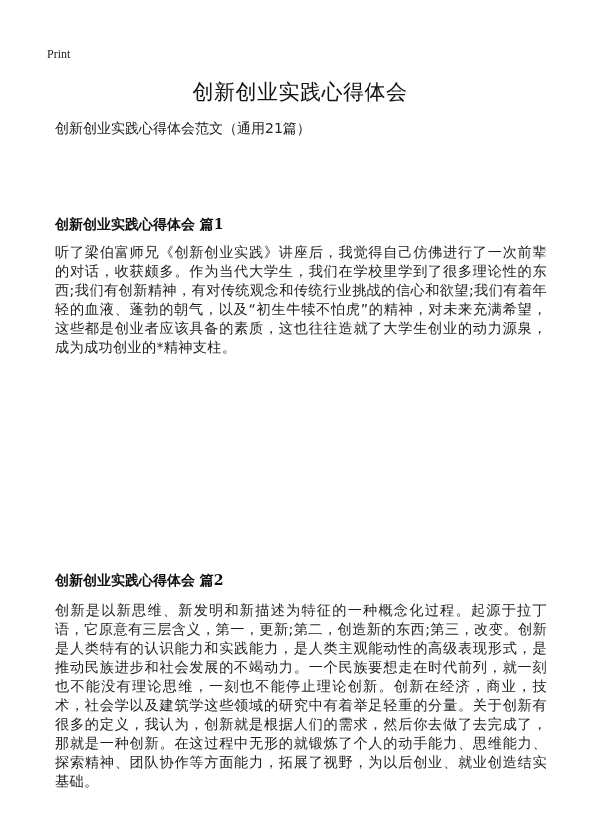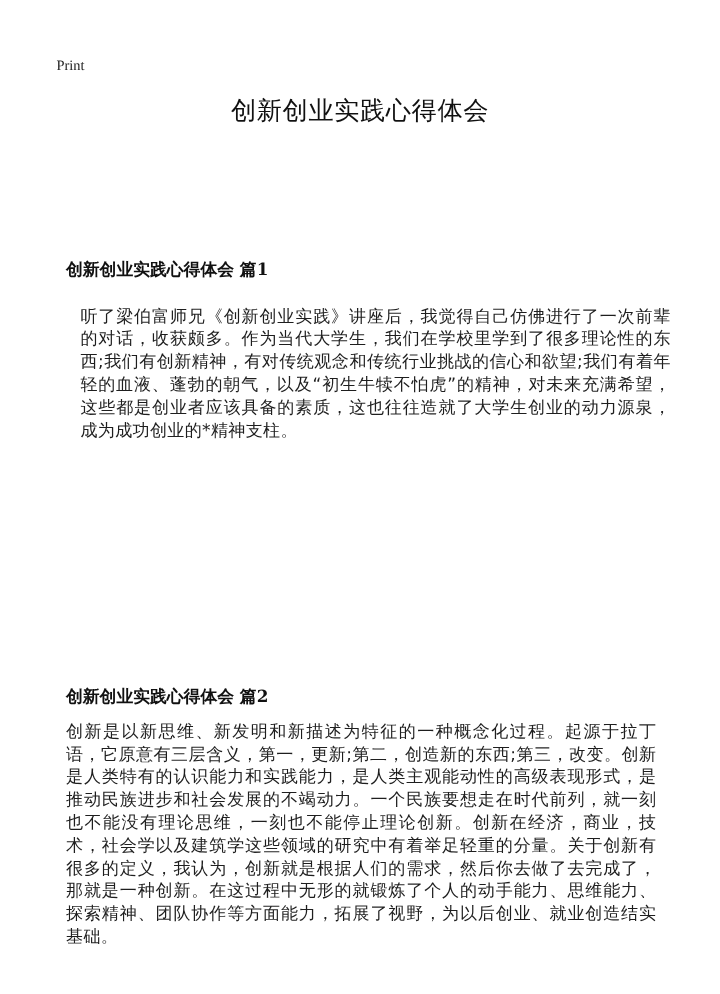--- a/index.html
+++ b/index.html
@@ -32,22 +32,23 @@
       font-family: "DejaVu Serif", "Liberation Serif", serif;
       font-size: 14px; font-weight: bold; color: #111; text-align: right;
     }
   </style>
 </head>
 <body>
 
 <div class="page">
   <div class="print-label">Print</div>
   <div class="doc-title">创新创业实践心得体会</div>
+  <div class="subtitle">创新创业实践心得体会范文（通用21篇）</div>
 
 
   <div class="heading" style="top:216px;">创新创业实践心得体会 篇1</div>
 
-  <p class="block" style="top:243px;margin:12px;">听了梁伯富师兄《创新创业实践》讲座后，我觉得自己仿佛进行了一次前辈的对话，收获颇多。作为当代大学生，我们在学校里学到了很多理论性的东西;我们有创新精神，有对传统观念和传统行业挑战的信心和欲望;我们有着年轻的血液、蓬勃的朝气，以及“初生牛犊不怕虎”的精神，对未来充满希望，这些都是创业者应该具备的素质，这也往往造就了大学生创业的动力源泉，成为成功创业的*精神支柱。</p>
+  <p class="block" style="top:243px;margin:0;">听了梁伯富师兄《创新创业实践》讲座后，我觉得自己仿佛进行了一次前辈的对话，收获颇多。作为当代大学生，我们在学校里学到了很多理论性的东西;我们有创新精神，有对传统观念和传统行业挑战的信心和欲望;我们有着年轻的血液、蓬勃的朝气，以及“初生牛犊不怕虎”的精神，对未来充满希望，这些都是创业者应该具备的素质，这也往往造就了大学生创业的动力源泉，成为成功创业的*精神支柱。</p>
 
   <div class="heading" style="top:572px;">创新创业实践心得体会 篇2</div>
 
   <p class="block" style="top:601px;margin:0;">创新是以新思维、新发明和新描述为特征的一种概念化过程。起源于拉丁语，它原意有三层含义，第一，更新;第二，创造新的东西;第三，改变。创新是人类特有的认识能力和实践能力，是人类主观能动性的高级表现形式，是推动民族进步和社会发展的不竭动力。一个民族要想走在时代前列，就一刻也不能没有理论思维，一刻也不能停止理论创新。创新在经济，商业，技术，社会学以及建筑学这些领域的研究中有着举足轻重的分量。关于创新有很多的定义，我认为，创新就是根据人们的需求，然后你去做了去完成了，那就是一种创新。在这过程中无形的就锻炼了个人的动手能力、思维能力、探索精神、团队协作等方面能力，拓展了视野，为以后创业、就业创造结实基础。</p>
 </div>
 
 </body></html>

